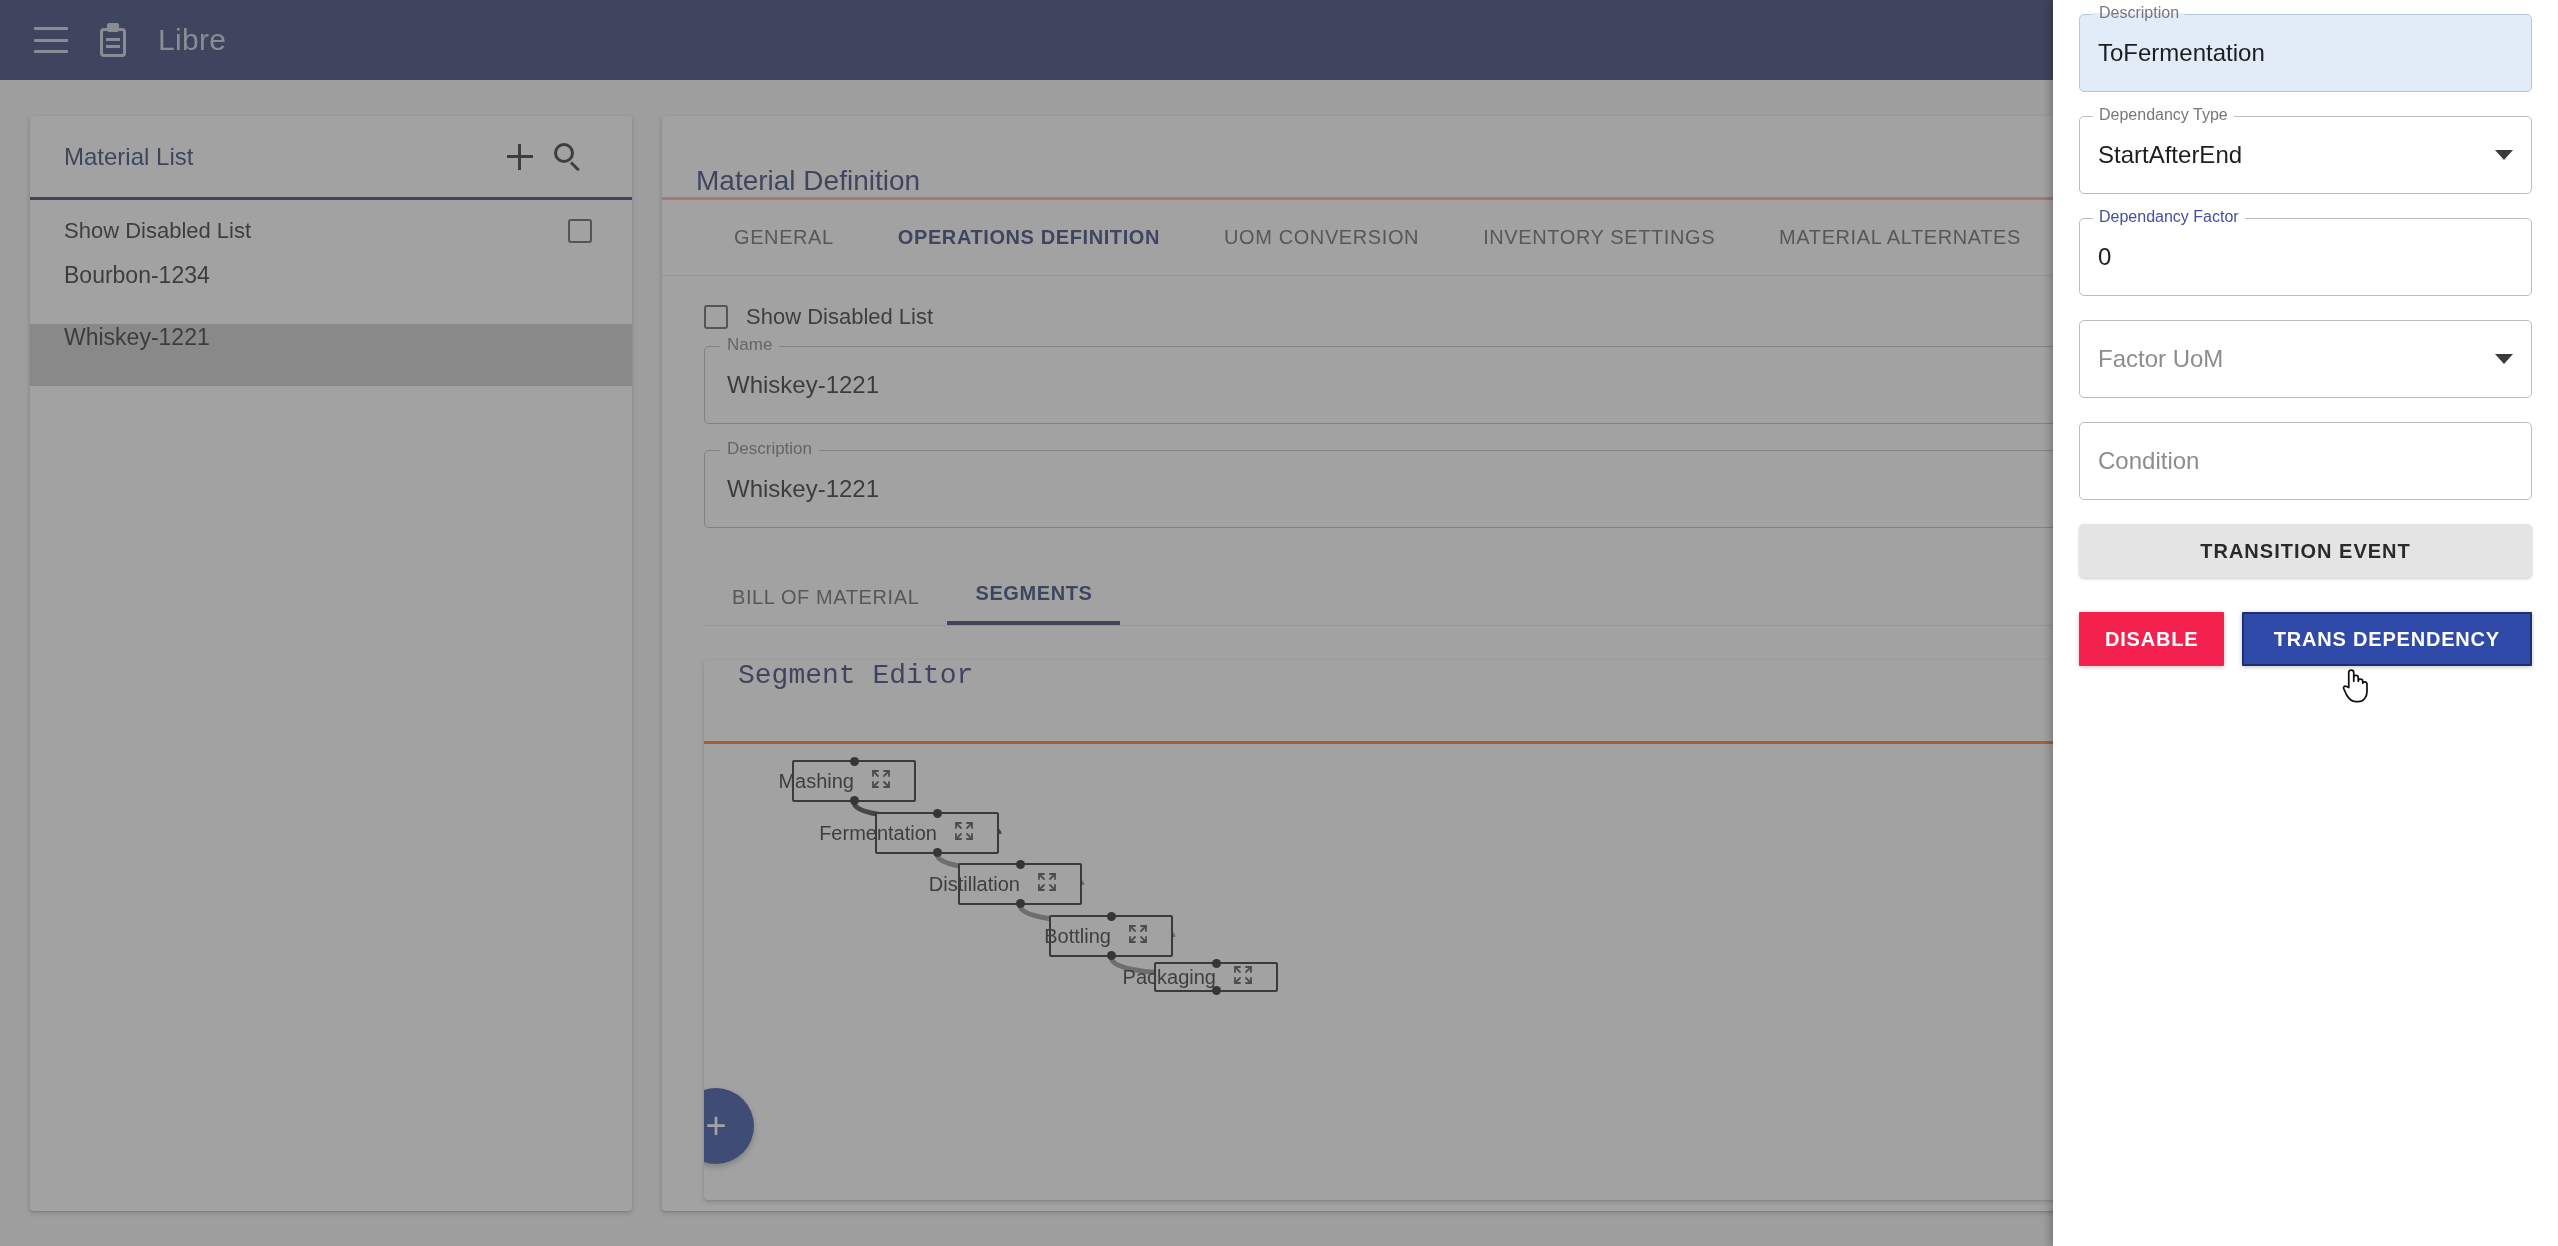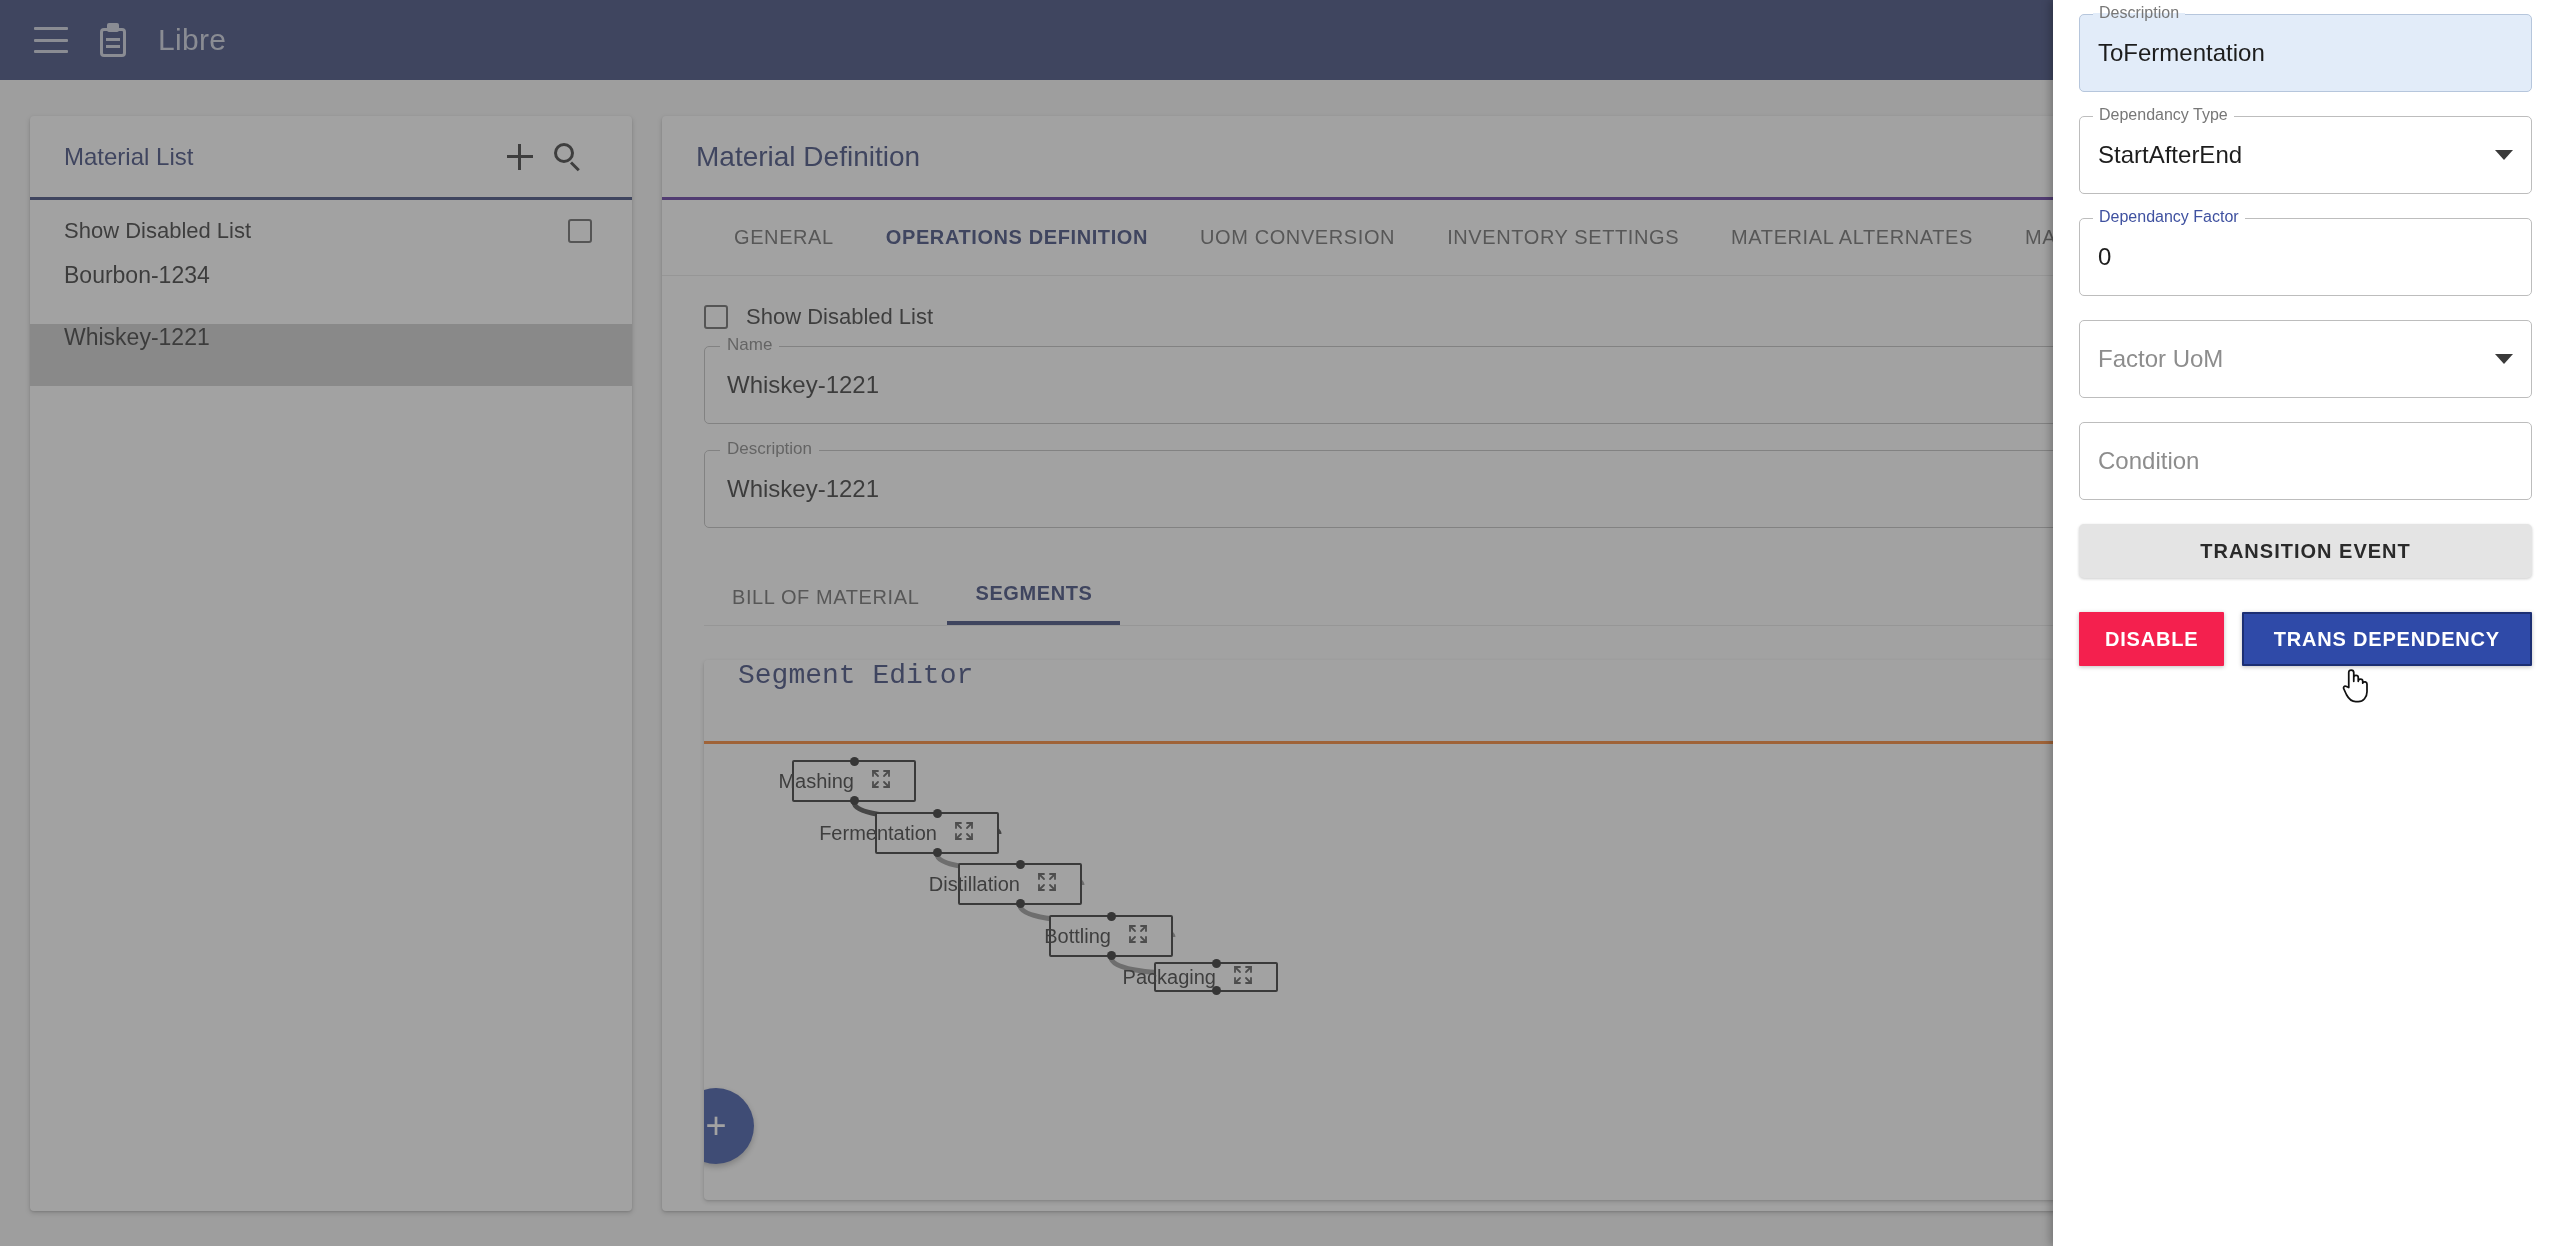--- a/index.html
+++ b/index.html
@@ -69,26 +69,26 @@
     font-size: 23px; color: #1d1d1d; cursor: pointer; }
   .list-item.selected { background: #c7c7c7; }
 
   
   .main-card {
     position: absolute; left: 662px; top: 116px; width: 1866px; height: 1095px;
     background: #ffffff; border-radius: 4px;
     box-shadow: 0 2px 5px rgba(0,0,0,.22), 0 1px 2px rgba(0,0,0,.14);
     overflow: hidden;
   }
-  .main-header { height: 84px; display: flex; align-items: center; padding: 0 34px;
-    border-bottom: 3px solid #4c1d95; }
+  .main-header { height: 84px; display: flex; align-items: flex-end; padding: 0 34px;
+    border-bottom: 3px solid #fca5a5; }
   .main-title { color: #25316b; font-size: 28px; }
 
   .tabs-row { height: 76px; display: flex; align-items: center; padding: 0 46px;
-    border-bottom: 1px solid #e4e4e4; gap: 0; }
+    border-bottom: 1px solid #e4e4e4; gap: 12px; }
   .tab { font-size: 20px; color: #5a5a5a; letter-spacing: .6px; padding: 0 26px;
     height: 76px; display: flex; align-items: center; cursor: pointer; white-space: nowrap; }
   .tab.active { color: #25316b; font-weight: 600; }
 
   .main-body { padding: 28px 42px 0 42px; }
   .inline-cb-row { display: flex; align-items: center; gap: 18px; font-size: 22px;
     color: #222; margin-bottom: 16px; }
 
   .field { position: relative; margin-bottom: 26px; }
   .field .outline { border: 1px solid #b9b9b9; border-radius: 5px; height: 78px;

